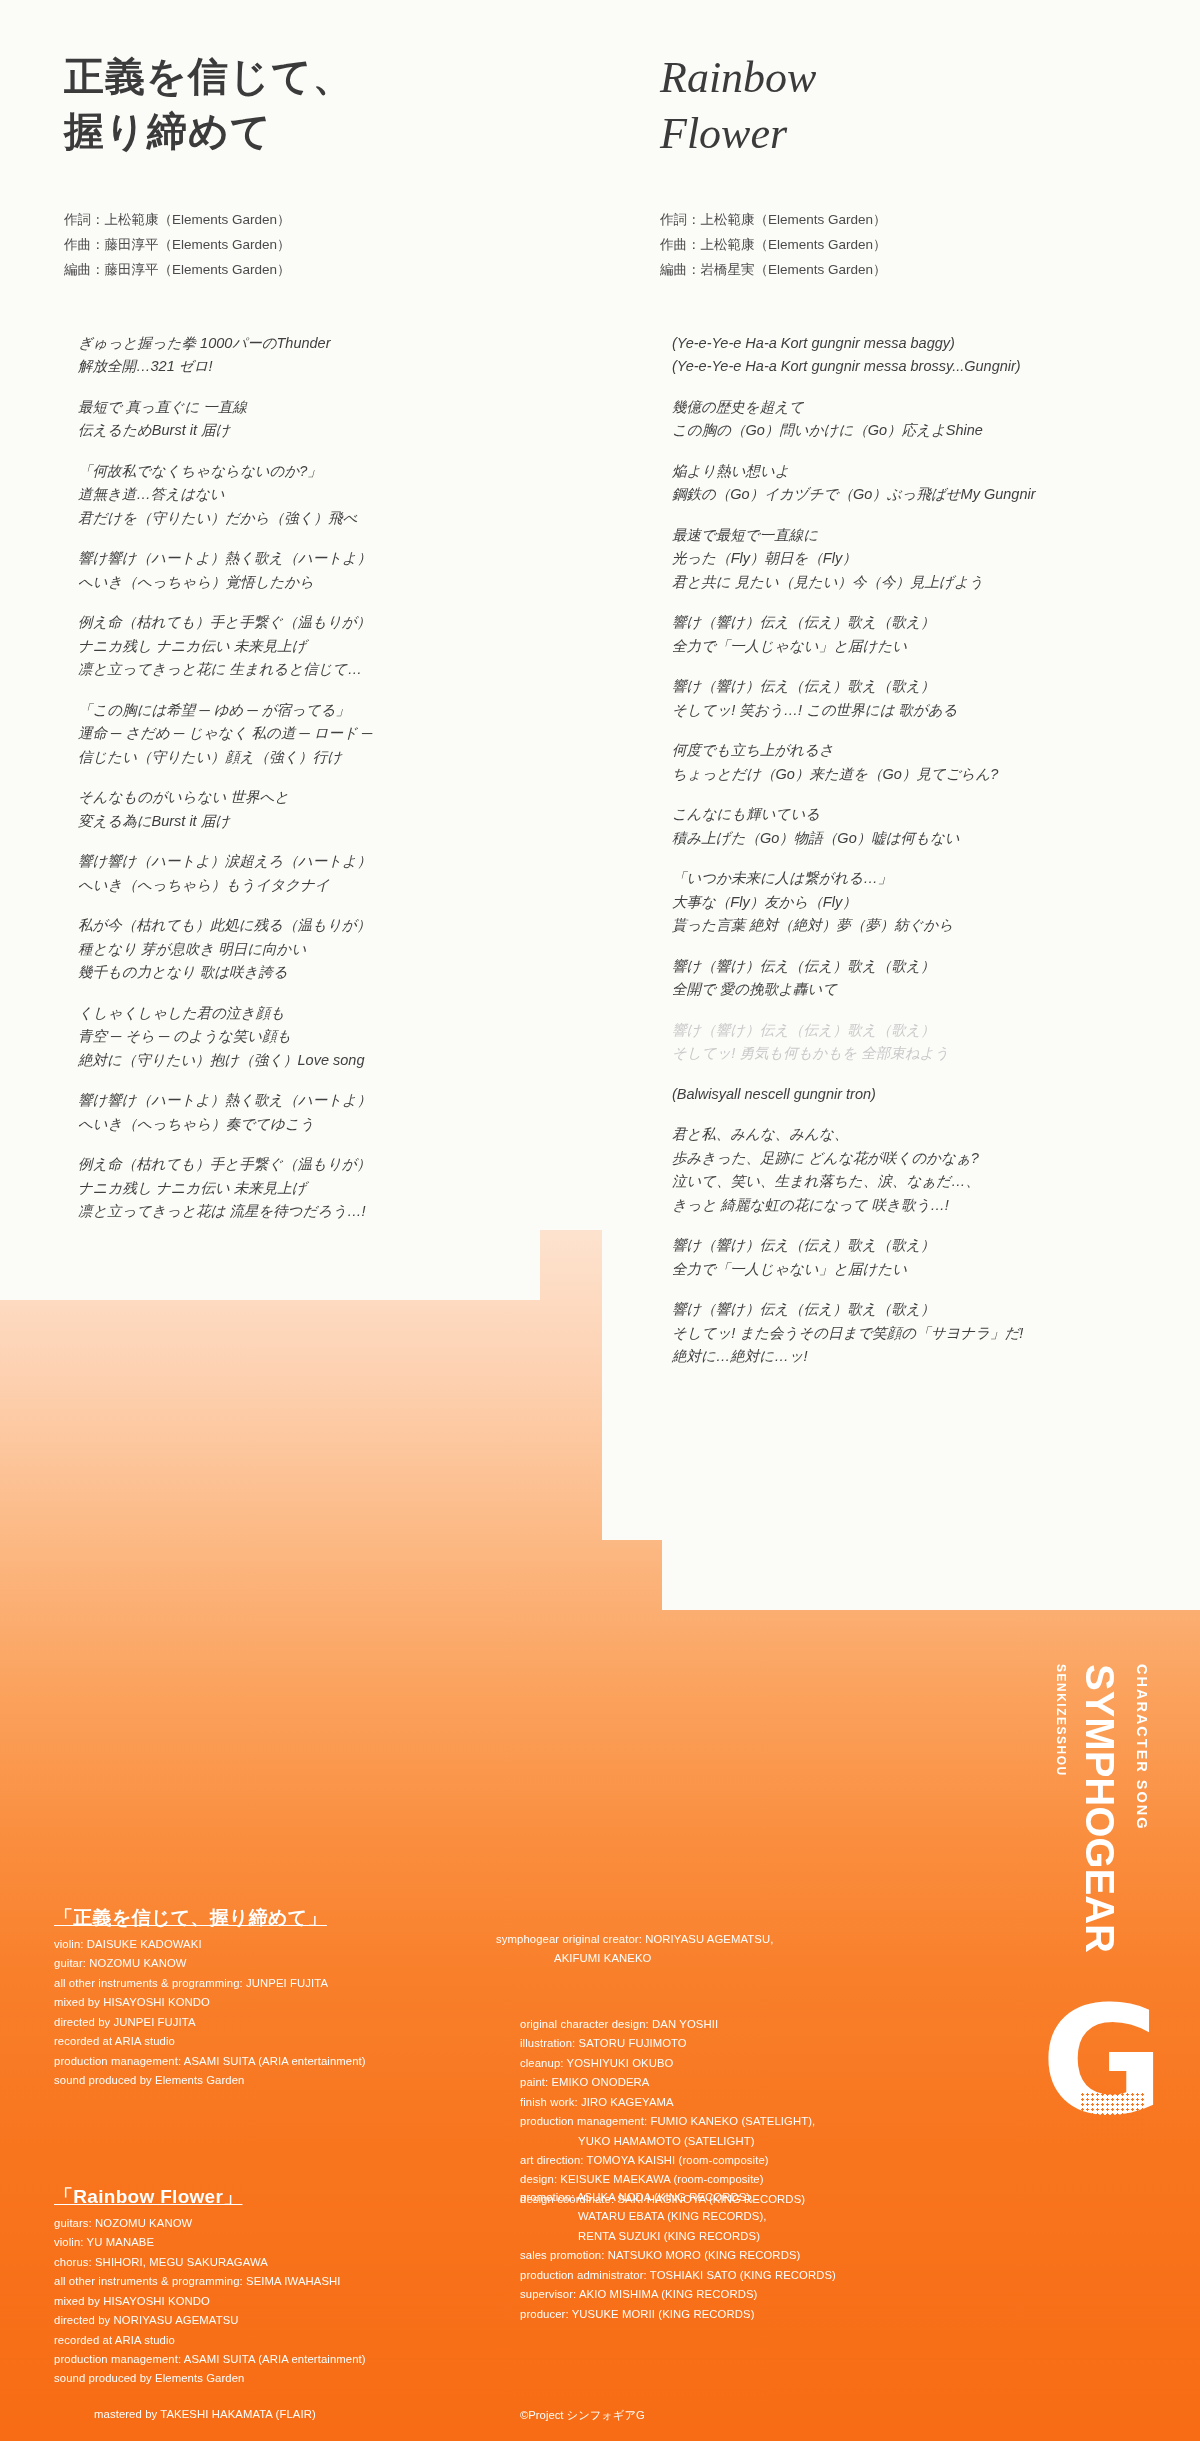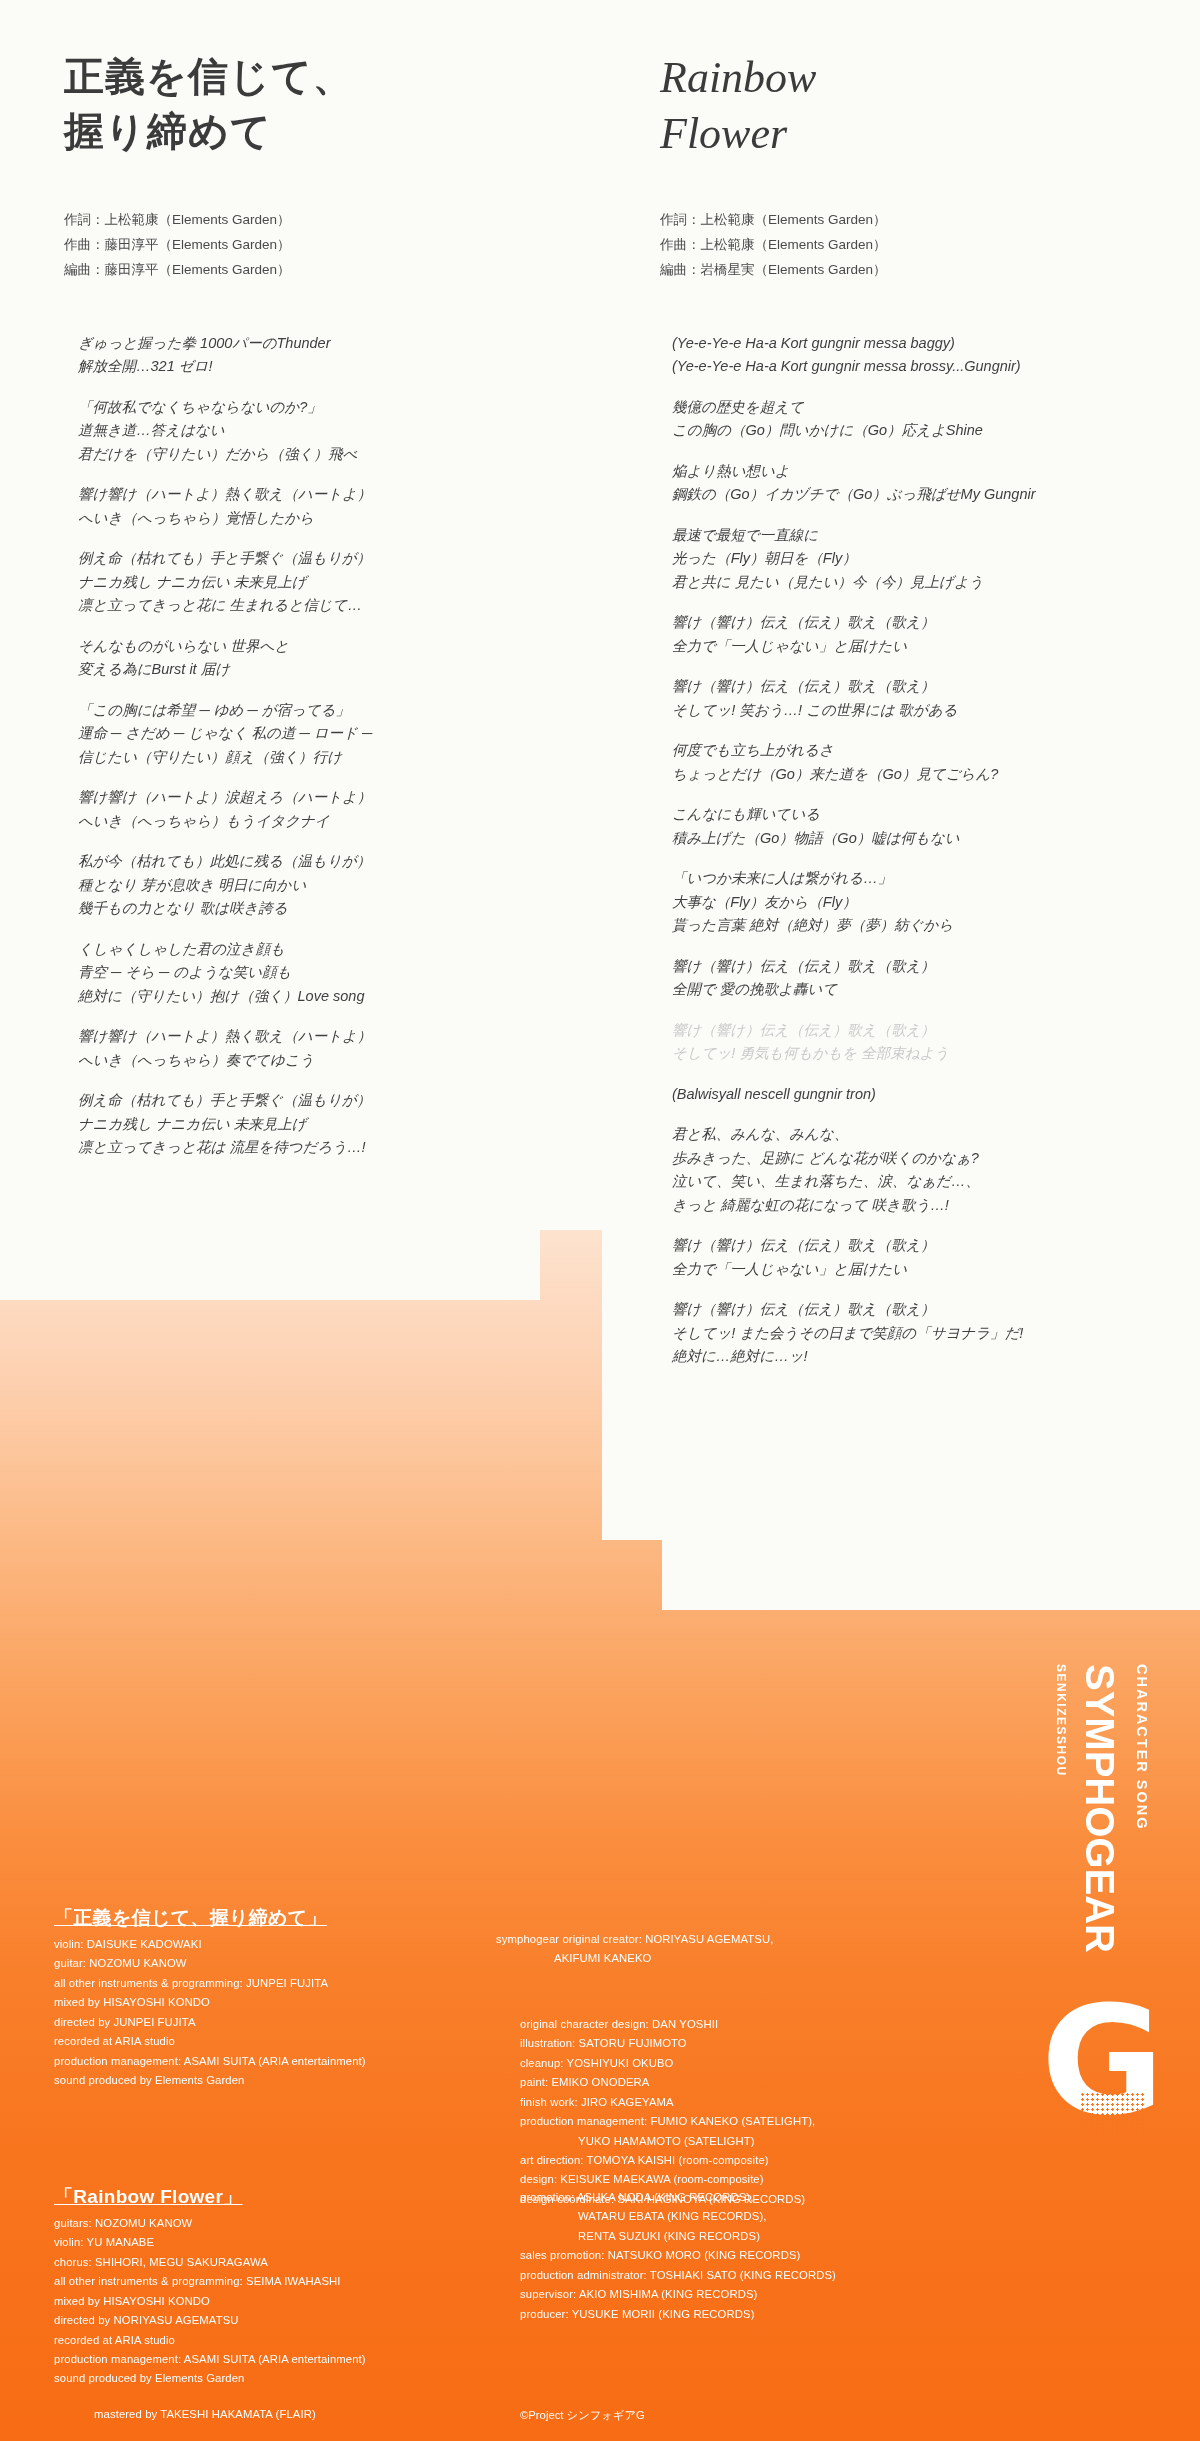--- a/index.html
+++ b/index.html
@@ -219,41 +219,45 @@
       <div>作詞：上松範康（Elements Garden）</div>
       <div>作曲：藤田淳平（Elements Garden）</div>
       <div>編曲：藤田淳平（Elements Garden）</div>
     </div>
   <div class="lyrics" id="lyrics-left">
       <div class="stanza">
         <div class="ln">ぎゅっと握った拳 1000パーのThunder</div>
         <div class="ln">解放全開…321 ゼロ!</div>
       </div>
       <div class="stanza">
+        <div class="ln">最短で 真っ直ぐに 一直線</div>
+        <div class="ln">伝えるためBurst it 届け</div>
+      </div>
+      <div class="stanza">
         <div class="ln">「何故私でなくちゃならないのか?」</div>
         <div class="ln">道無き道…答えはない</div>
         <div class="ln">君だけを（守りたい）だから（強く）飛べ</div>
       </div>
       <div class="stanza">
         <div class="ln">響け響け（ハートよ）熱く歌え（ハートよ）</div>
         <div class="ln">へいき（へっちゃら）覚悟したから</div>
       </div>
       <div class="stanza">
         <div class="ln">例え命（枯れても）手と手繋ぐ（温もりが）</div>
         <div class="ln">ナニカ残し ナニカ伝い 未来見上げ</div>
         <div class="ln">凛と立ってきっと花に 生まれると信じて…</div>
       </div>
       <div class="stanza">
-        <div class="ln">そんなものがいらない 世界へと</div>
-        <div class="ln">変える為にBurst it 届け</div>
-      </div>
-      <div class="stanza">
         <div class="ln">「この胸には希望 ─ ゆめ ─ が宿ってる」</div>
         <div class="ln">運命 ─ さだめ ─ じゃなく 私の道 ─ ロード ─</div>
         <div class="ln">信じたい（守りたい）顔え（強く）行け</div>
+      </div>
+      <div class="stanza">
+        <div class="ln">そんなものがいらない 世界へと</div>
+        <div class="ln">変える為にBurst it 届け</div>
       </div>
       <div class="stanza">
         <div class="ln">響け響け（ハートよ）涙超えろ（ハートよ）</div>
         <div class="ln">へいき（へっちゃら）もうイタクナイ</div>
       </div>
       <div class="stanza">
         <div class="ln">私が今（枯れても）此処に残る（温もりが）</div>
         <div class="ln">種となり 芽が息吹き 明日に向かい</div>
         <div class="ln">幾千もの力となり 歌は咲き誇る</div>
       </div>

